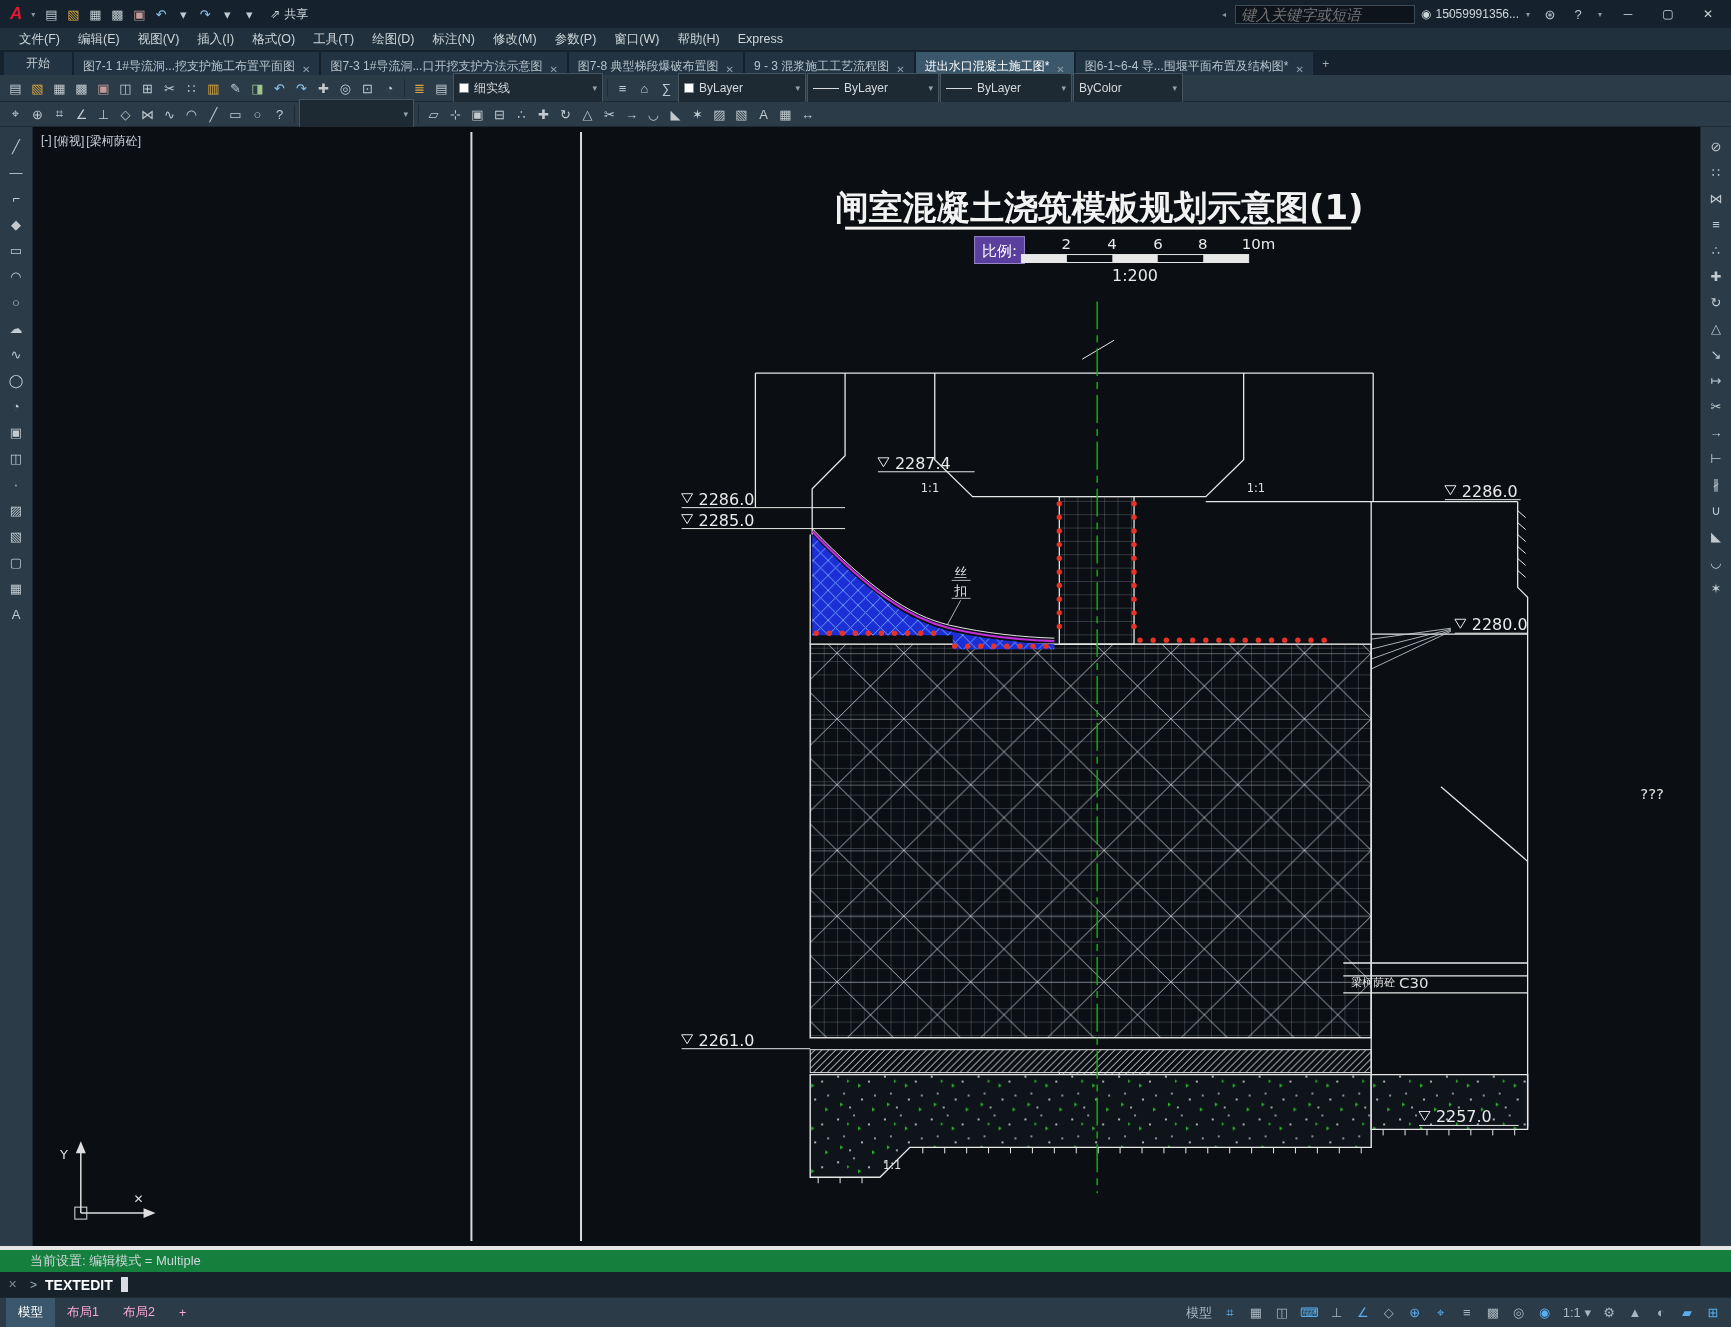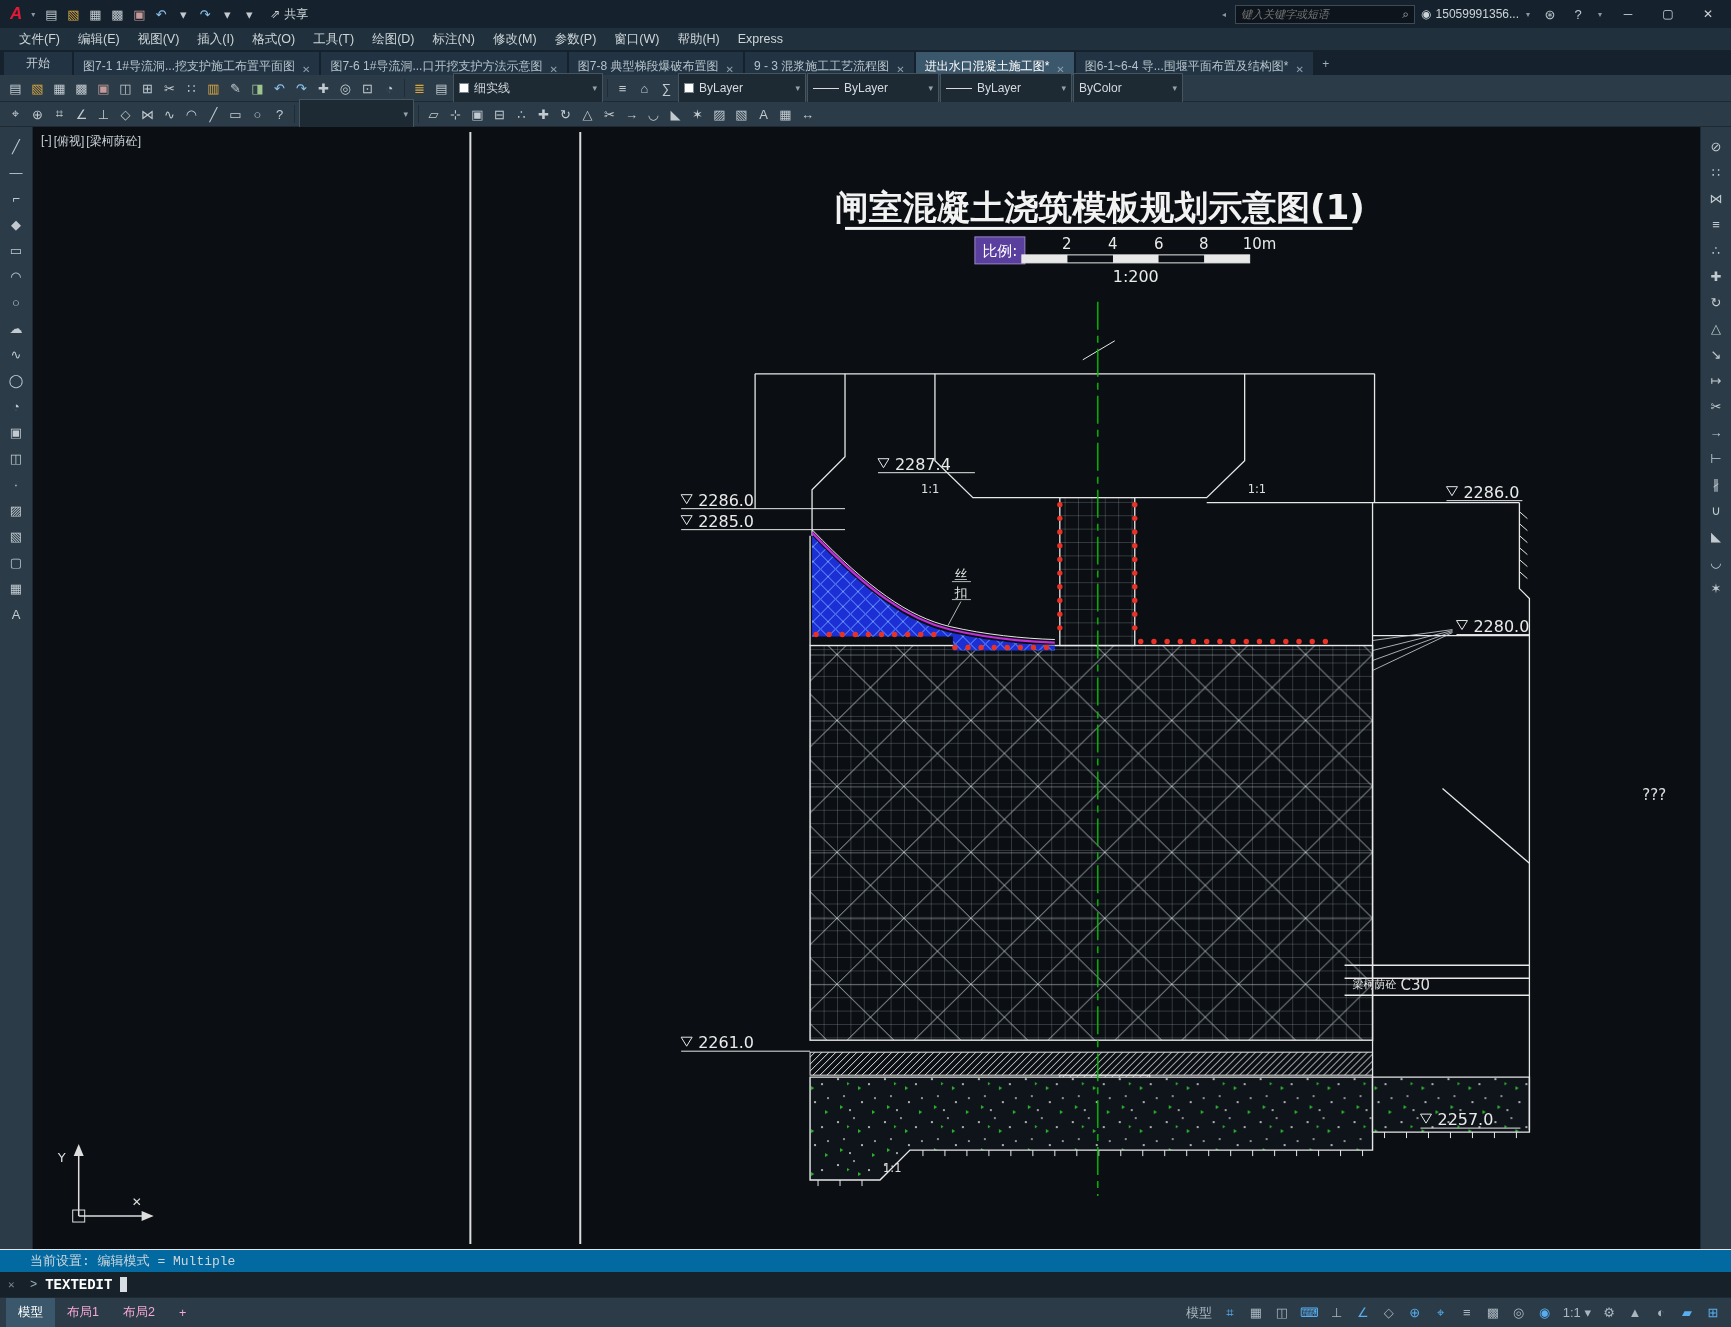--- a/index.html
+++ b/index.html
@@ -14,21 +14,21 @@
   .qa-icon{width:22px;height:22px;display:flex;align-items:center;justify-content:center;
     font-size:13px;color:#c2cad0}
   .qa-icon.small{width:10px;font-size:8px;color:#8b98a2}
   .share{display:flex;align-items:center;gap:4px;color:#cdd4d9;padding:0 8px;font-size:12px}
   .tb-center{position:absolute;left:0;right:0;text-align:center;pointer-events:none;
     color:#d9dee2;font-size:13px}
   .tb-right{margin-left:auto;display:flex;align-items:center;gap:6px}
   .search-box{width:180px;height:19px;background:#0d141b;border:1px solid#3a4a56;
     display:flex;align-items:center;padding:0 5px;gap:4px}
   .search-box input{flex:1;background:transparent;border:none;outline:none;color:#9aa7b1;
-    font-style:italic;font-size:11px;font-family:"Liberation Sans",sans-serif}
+    font-style:italic;font-size:15px;font-family:"Liberation Sans",sans-serif}
   .mag{color:#9aa7b1;font-size:12px}
   .acct{display:flex;align-items:center;gap:4px;color:#cdd4d9}
   .win-btn{width:34px;height:24px;display:flex;align-items:center;justify-content:center;
     color:#cdd4d9;font-size:12px}
 
   
   .menubar{height:22px;background:#20313d;display:flex;align-items:center;padding:0 10px;flex:0 0 auto}
   .menu-item{padding:11px 9px;height:100%;display:flex;align-items:center;color:#cfd6da;font-size:12.5px}
 
   
@@ -61,22 +61,22 @@
   .tool-col.left{border-right:1px solid #1d2933}
   .side-icon{width:24px;height:23px;display:flex;align-items:center;justify-content:center;
     font-size:13px;color:#c2cad0;border-radius:2px}
   .canvas{flex:1;position:relative;background:#0b0f13;overflow:hidden}
   .viewport-label{position:absolute;top:6px;left:8px;z-index:2;display:flex;gap:2px;
     color:#c9d2d8;font-size:12px}
   svg.drawing{position:absolute;inset:0;width:100%;height:100%}
   svg text{font-family:"DejaVu Sans",sans-serif}
 
   
-  .cmdpanel{flex:0 0 auto;background:#0369a1;border-top:1px solid #e5e5e5;
-    font-family:Liberation Mono, monospace}
+  .cmdpanel{flex:0 0 auto;background:#15803d;border-top:4px solid #e5e5e5;
+    font-family:Liberation Sans, sans-serif}
   .cmd-history{height:22px;display:flex;align-items:center;padding-left:30px;color:#cfd6db;font-size:13px}
   .cmd-prompt{height:25px;display:flex;align-items:center;padding-left:8px;gap:8px;background:#16212a}
   .cmd-close{color:#7c8a94;font-size:11px;width:14px}
   .cmd-chevron{color:#9fb0bb;font-size:12px}
   .cmd-text{color:#ffffff;font-weight:bold;font-size:14px}
   .cmd-cursor{width:7px;height:15px;background:#d7dde2;display:inline-block}
 
   
   .statusbar{height:30px;background:#2b3c48;display:flex;align-items:center;padding:0 6px;
     flex:0 0 auto;border-top:1px solid #1d2933}
@@ -150,21 +150,21 @@
   <div class="doctabs">
     <div class="start-tab">开始</div>
     <div style="display:flex;align-items:flex-end;gap:2px">
 
         <div class="doc-tab">
           <span class="doc-tab-label">图7-1 1#导流洞...挖支护施工布置平面图</span>
           <span class="tab-close">✕</span>
         </div>
 
         <div class="doc-tab">
-          <span class="doc-tab-label">图7-6 1#导流洞...口开挖支护方法示意图</span>
+          <span class="doc-tab-label">图7-3 1#导流洞...口开挖支护方法示意图</span>
           <span class="tab-close">✕</span>
         </div>
 
         <div class="doc-tab">
           <span class="doc-tab-label">图7-8 典型梯段爆破布置图</span>
           <span class="tab-close">✕</span>
         </div>
 
         <div class="doc-tab">
           <span class="doc-tab-label">9 - 3 混浆施工工艺流程图</span>

